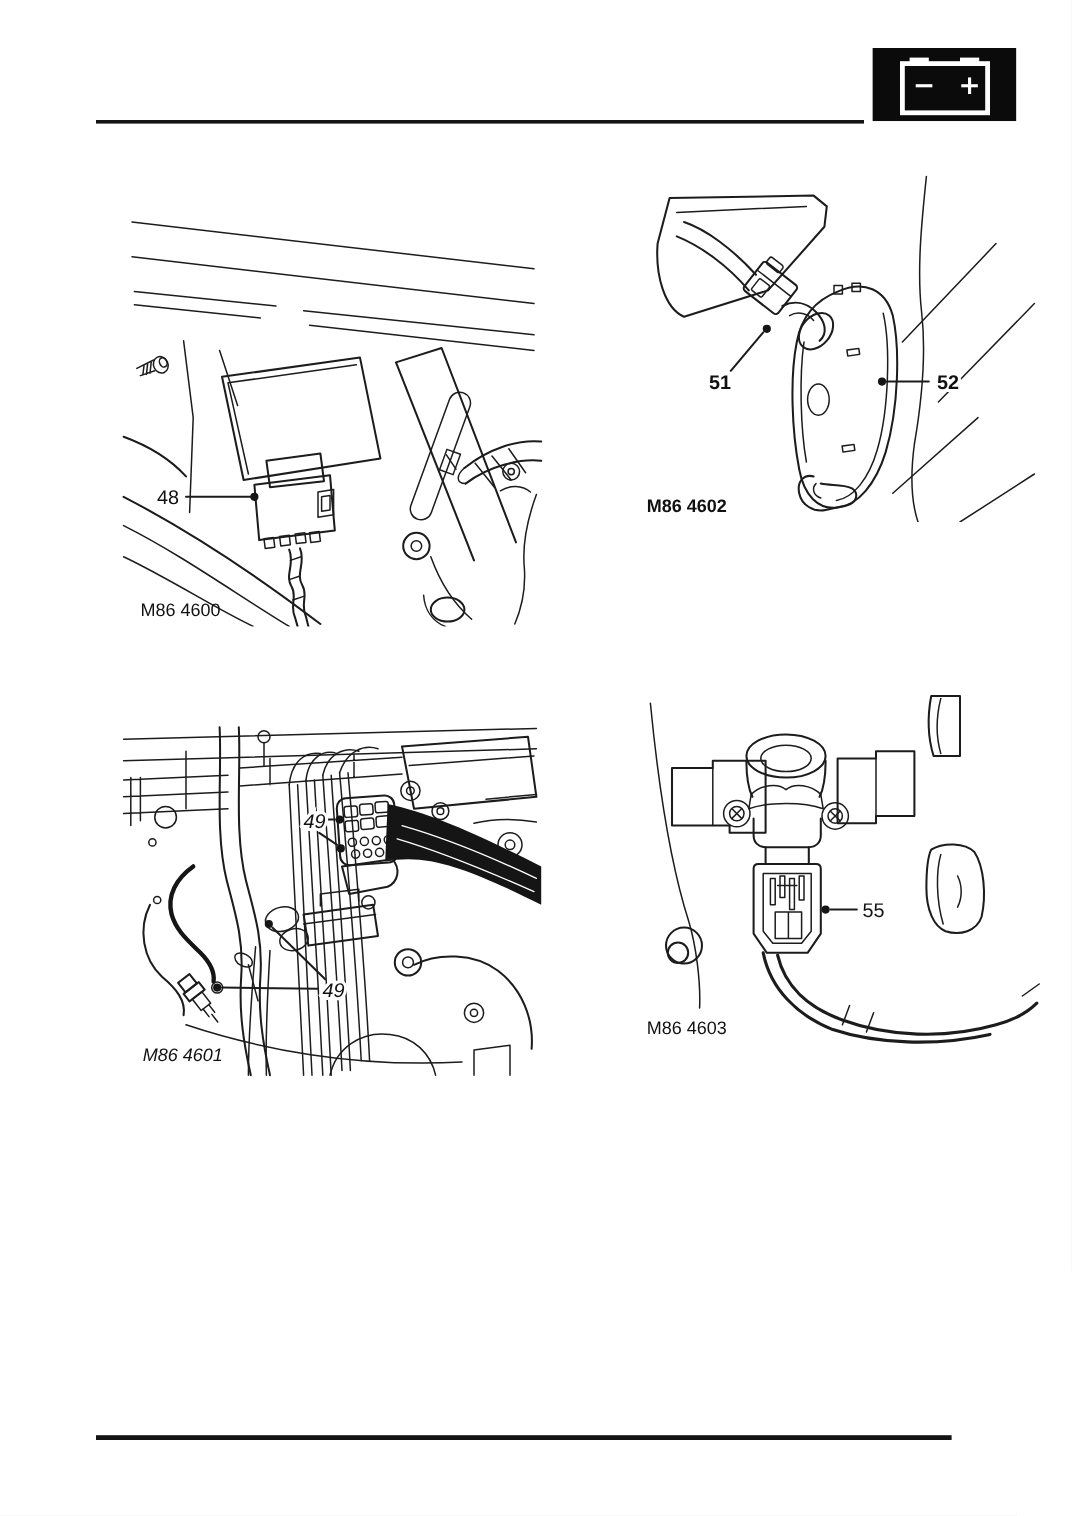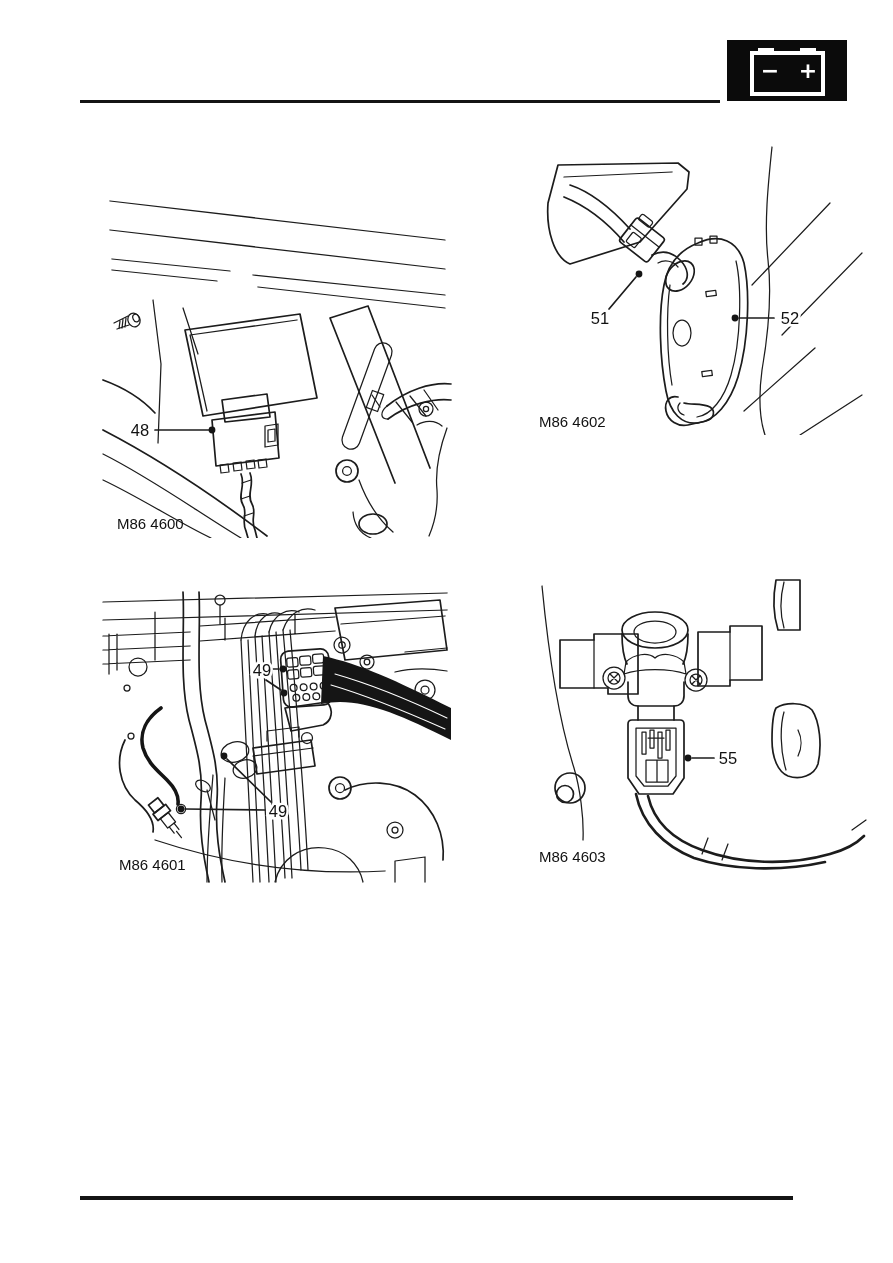--- a/index.html
+++ b/index.html
@@ -32,21 +32,21 @@
       <rect x="73" y="8" width="16" height="7" fill="#fff"></rect>
       <rect x="25" y="13" width="71" height="41" fill="none" stroke="#fff" stroke-width="4"></rect>
       <text class="battsign" x="43" y="38" text-anchor="middle">−</text>
       <text class="battsign" x="81" y="38" text-anchor="middle">+</text>
     </svg>
   </div>
 
   <div class="rule" style="left:80px;top:100px;width:640px;height:3px;"></div>
   <div class="rule" style="left:80px;top:1196px;width:713px;height:4px;"></div>
 
-  <div class="fig" style="left:95px;top:168px;">
+  <div class="fig" style="left:95px;top:152px;">
     <svg width="360" height="370" viewBox="0 0 360 370">
 
       <path class="ln" d="M15,33 L350,72"></path>
       <path class="ln" d="M15,62 L350,101"></path>
       <path class="ln" d="M17,91 L135,103 M158,107 L350,127"></path>
       <path class="ln" d="M17,102 L122,113 M163,119 L350,140"></path>
 
       <g>
         <ellipse class="ln" cx="39" cy="152" rx="6" ry="7" transform="rotate(-24 39 152)"></ellipse>
         <ellipse class="ln" cx="41" cy="150" rx="3" ry="4" transform="rotate(-24 41 150)"></ellipse>
@@ -101,21 +101,21 @@
       <path class="ln" d="M8,312 C46,330 86,356 116,370"></path>
 
       <line class="ln2" x1="60" y1="262" x2="114" y2="262"></line>
       <circle class="dot" cx="117" cy="262" r="3.4"></circle>
       <text class="callout" x="45" y="268" text-anchor="middle">48</text>
 
       <text class="caption" x="22" y="361">M86 4600</text>
     </svg>
   </div>
 
-  <div class="fig" style="left:530px;top:145px;">
+  <div class="fig" style="left:530px;top:145px;font-weight:bold;">
     <svg width="340" height="290" viewBox="0 0 340 290">
 
       <g>
         <path class="ln2" d="M28,20 L148,18 L159,27 L157,44 L110,97 L40,119 C24,112 16,85 18,58 Z"></path>
         <path class="ln" d="M34,32 L142,27"></path>
       </g>
 
       <path class="ln2" d="M40,40 C58,46 80,62 100,84"></path>
       <path class="ln2" d="M34,52 C54,60 76,76 94,97"></path>
 
@@ -155,21 +155,21 @@
       <text class="callout" x="70" y="179" text-anchor="middle">51</text>
 
       <line class="ln2" x1="244" y1="173" x2="209" y2="173"></line>
       <circle class="dot" cx="205" cy="173" r="3.4"></circle>
       <text class="callout" x="260" y="179" text-anchor="middle">52</text>
 
       <text class="caption" x="9" y="282">M86 4602</text>
     </svg>
   </div>
 
-  <div class="fig" style="left:95px;top:590px;">
+  <div class="fig" style="left:95px;top:604px;font-style:italic;">
     <svg width="360" height="295" viewBox="0 0 360 295">
 
       <g>
         <path class="ln" d="M8,12 L352,3 M8,30 L352,20"></path>
         <path class="ln" d="M8,46 L95,42 M8,60 L95,56 M8,74 L95,70 M60,22 L60,70 M14,44 L14,84 M22,44 L22,80"></path>
         <path class="ln" d="M105,36 L240,27 M105,51 L240,41 M130,28 L130,50 M200,25 L200,44"></path>
         <circle class="ln" cx="125" cy="10" r="5"></circle>
           <path class="ln" d="M125,15 L125,34"></path>
       </g>
 

